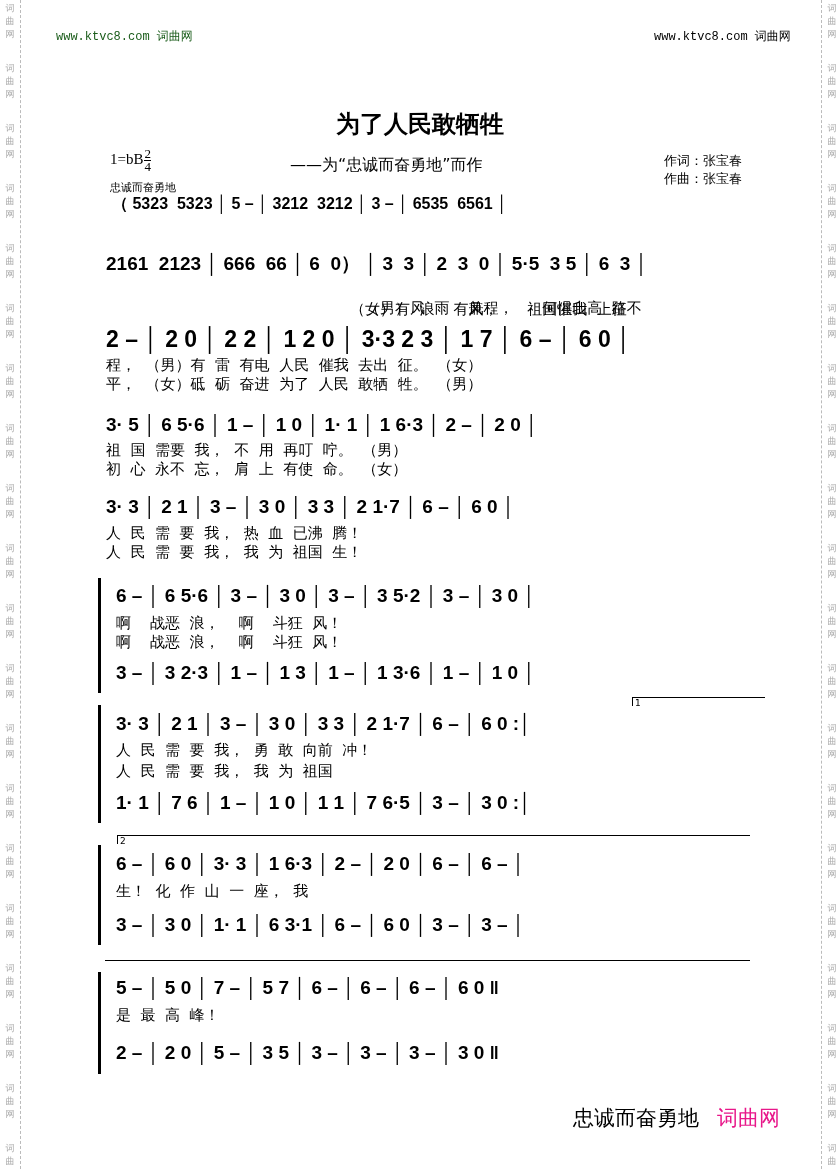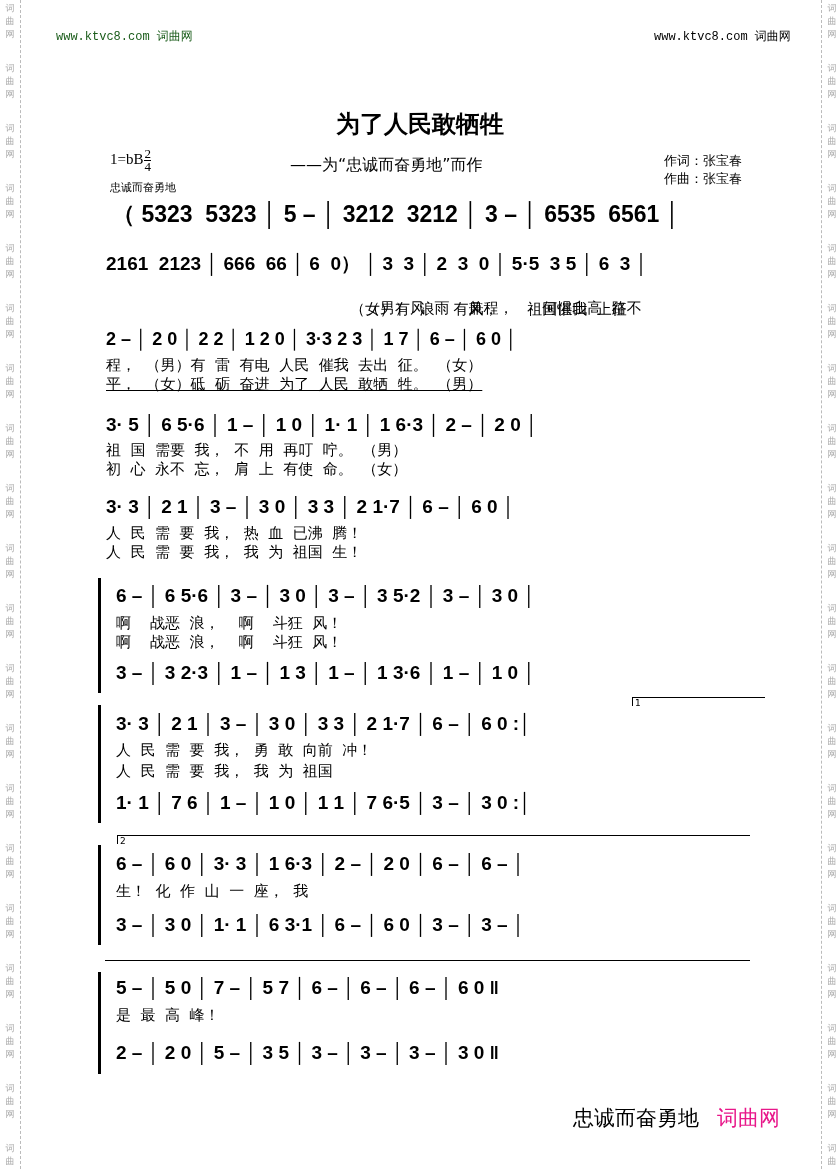--- a/index.html
+++ b/index.html
@@ -161,29 +161,29 @@
 <div class="title">为了人民敢牺牲</div>
 <div class="key"><span>1=bB</span><span class="frac"><span class="num">2</span><span>4</span></span></div>
 <div class="tempo">忠诚而奋勇地</div>
 <div class="subtitle">——为“忠诚而奋勇地”而作</div>
 <div class="credits">
   <div>作词：张宝春</div>
   <div>作曲：张宝春</div>
 </div>
 
 <div class="score">
-  <div class="ly" style="left:112px;top:205px;font-weight:bold;font-size:23px;font-family:'Liberation Sans',sans-serif;">（ 5323  5323 │ 5 – │ 3212  3212 │ 3 – │ 6535  6561 │</div>
+  <div class="ly" style="left:112px;top:195px;font-weight:bold;font-size:16px;font-family:'Liberation Sans',sans-serif;">（ 5323  5323 │ 5 – │ 3212  3212 │ 3 – │ 6535  6561 │</div>
 
   <div class="ly" style="left:106px;top:255px;font-weight:bold;font-size:19px;font-family:'Liberation Sans',sans-serif;">2161  2123 │ 666  66 │ 6  0） │ 3  3 │ 2  3  0 │ 5·5  3 5 │ 6  3 │</div>
   <div class="ly" style="left:350px;top:280px;margin-top:20px;">（女）有  浪    有风，      祖国催我  上征</div>
   <div class="ly" style="left:365px;top:299px;">（男）风  雨    兼程，      何惧山高  路不</div>
 
-  <div class="ly" style="left:106px;top:330px;font-weight:bold;font-size:18px;font-family:'Liberation Sans',sans-serif;">2 – │ 2 0 │ 2 2 │ 1 2 0 │ 3·3 2 3 │ 1 7 │ 6 – │ 6 0 │</div>
+  <div class="ly" style="left:106px;top:330px;font-weight:bold;font-size:23px;font-family:'Liberation Sans',sans-serif;">2 – │ 2 0 │ 2 2 │ 1 2 0 │ 3·3 2 3 │ 1 7 │ 6 – │ 6 0 │</div>
   <div class="ly" style="left:106px;top:356px;">程，  （男）有  雷  有电  人民  催我  去出  征。  （女）</div>
-  <div class="ly" style="left:106px;top:375px;text-decoration:underline;">平，  （女）砥  砺  奋进  为了  人民  敢牺  牲。  （男）</div>
+  <div class="ly" style="left:106px;top:375px;">平，  （女）砥  砺  奋进  为了  人民  敢牺  牲。  （男）</div>
 
   <div class="ly" style="left:106px;top:416px;font-weight:bold;font-size:19px;font-family:'Liberation Sans',sans-serif;">3· 5 │ 6 5·6 │ 1 – │ 1 0 │ 1· 1 │ 1 6·3 │ 2 – │ 2 0 │</div>
   <div class="ly" style="left:106px;top:441px;">祖  国  需要  我，  不  用  再叮  咛。  （男）</div>
   <div class="ly" style="left:106px;top:460px;">初  心  永不  忘，  肩  上  有使  命。  （女）</div>
 
   <div class="ly" style="left:106px;top:498px;font-weight:bold;font-size:19px;font-family:'Liberation Sans',sans-serif;">3· 3 │ 2 1 │ 3 – │ 3 0 │ 3 3 │ 2 1·7 │ 6 – │ 6 0 │</div>
   <div class="ly" style="left:106px;top:524px;">人  民  需  要  我，  热  血  已沸  腾！</div>
   <div class="ly" style="left:106px;top:543px;">人  民  需  要  我，  我  为  祖国  生！</div>
 
   <div class="bracket" style="top:578px;height:115px;"></div>

